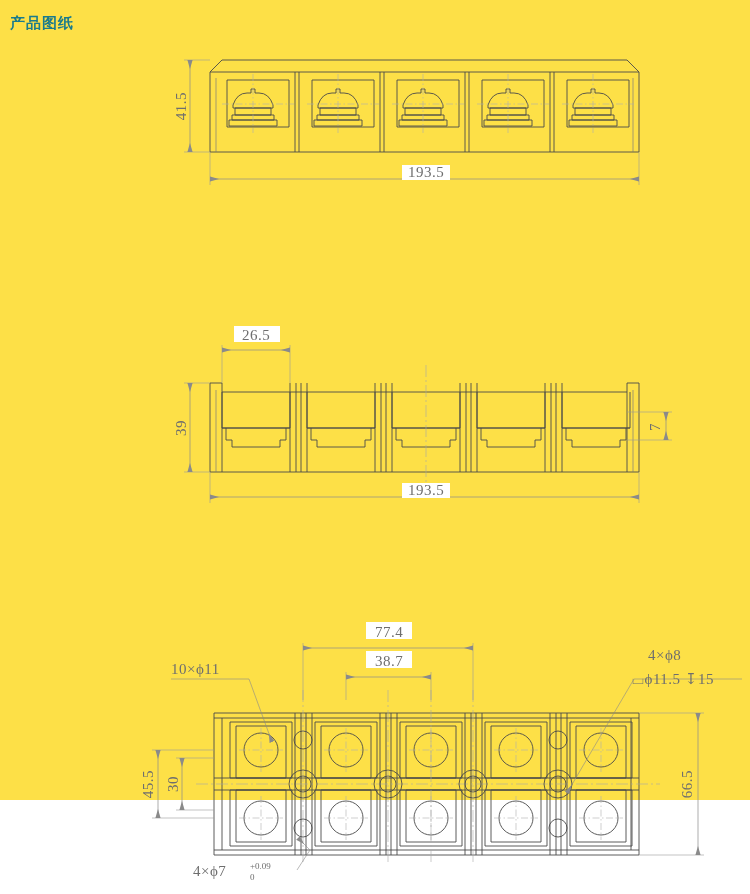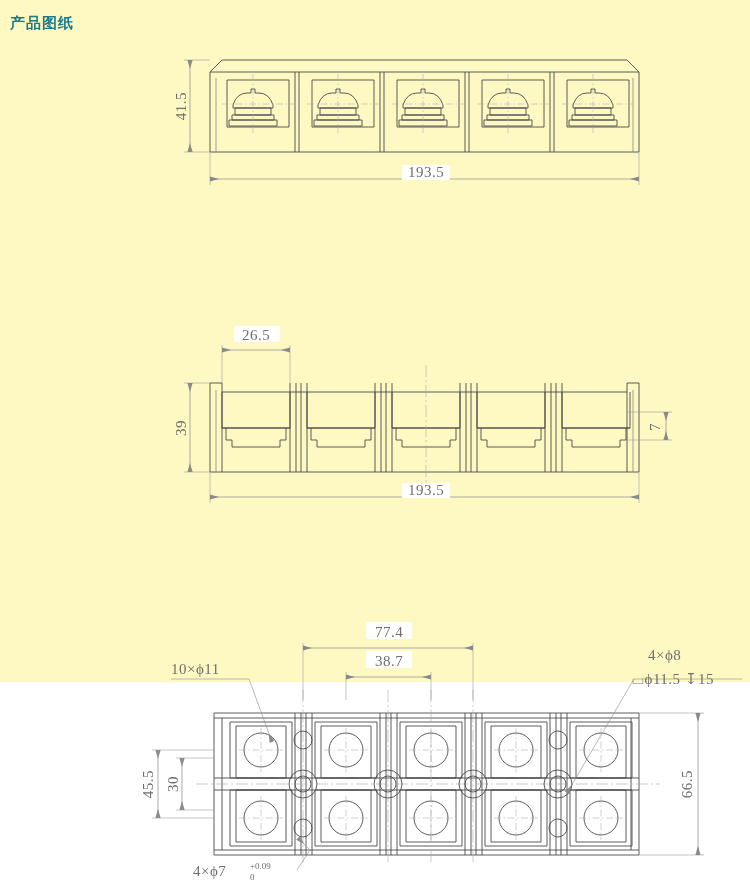--- a/index.html
+++ b/index.html
@@ -10,22 +10,22 @@
   body {
     width: 750px;
     height: 894px;
     position: relative;
     font-family: "Liberation Serif", "DejaVu Serif", serif;
     overflow: hidden;
   }
   #page {
     position: relative;
     width: 750px;
-    height: 682px;
-    background: #fef9c3;
+    height: 800px;
+    background: #fde047;
   }
   #page-title {
     position: absolute;
     left: 10px;
     top: 14px;
     font-family: "Liberation Sans", "DejaVu Sans", sans-serif;
     font-size: 15px;
     font-weight: bold;
     color: #1a7b8c;
     letter-spacing: 1px;

